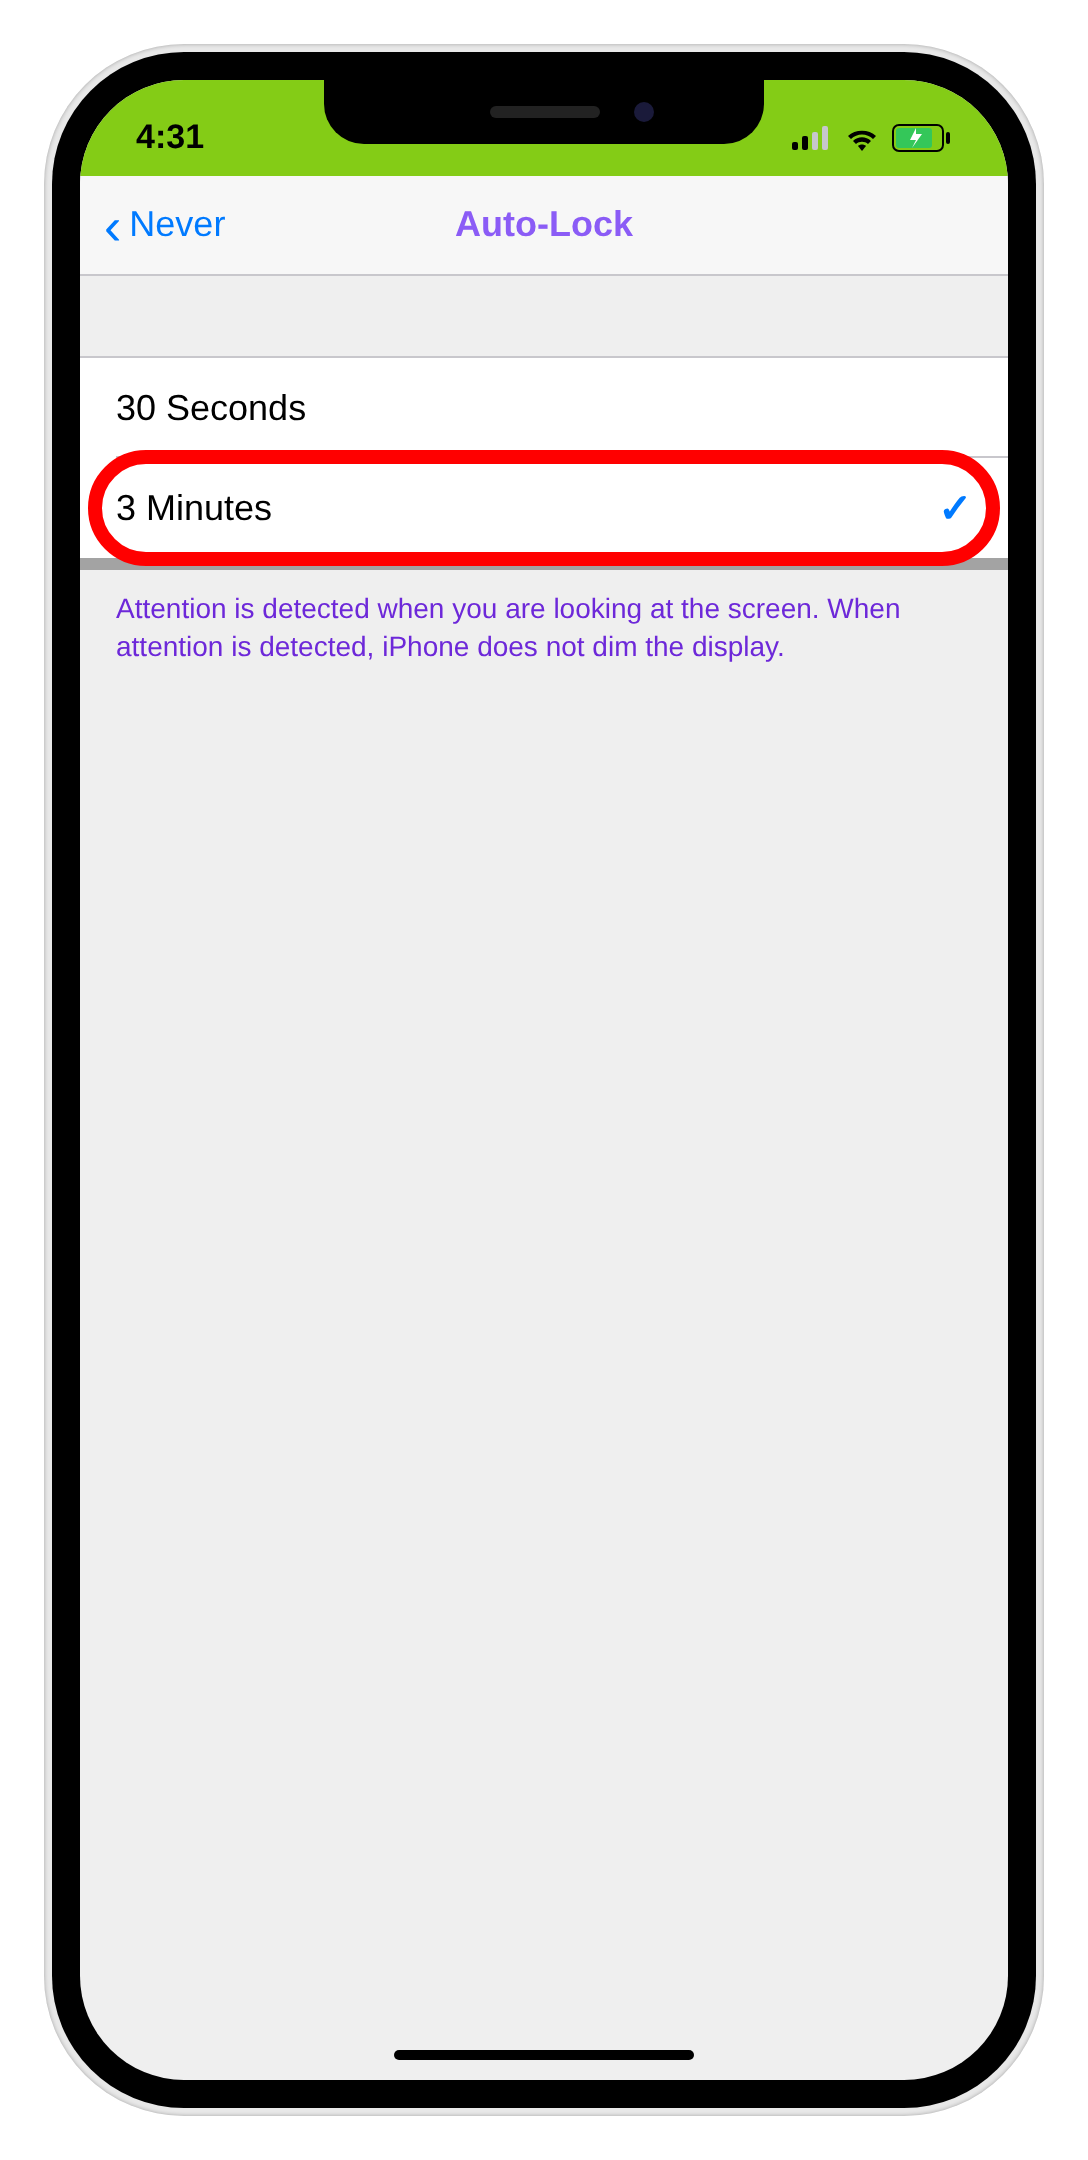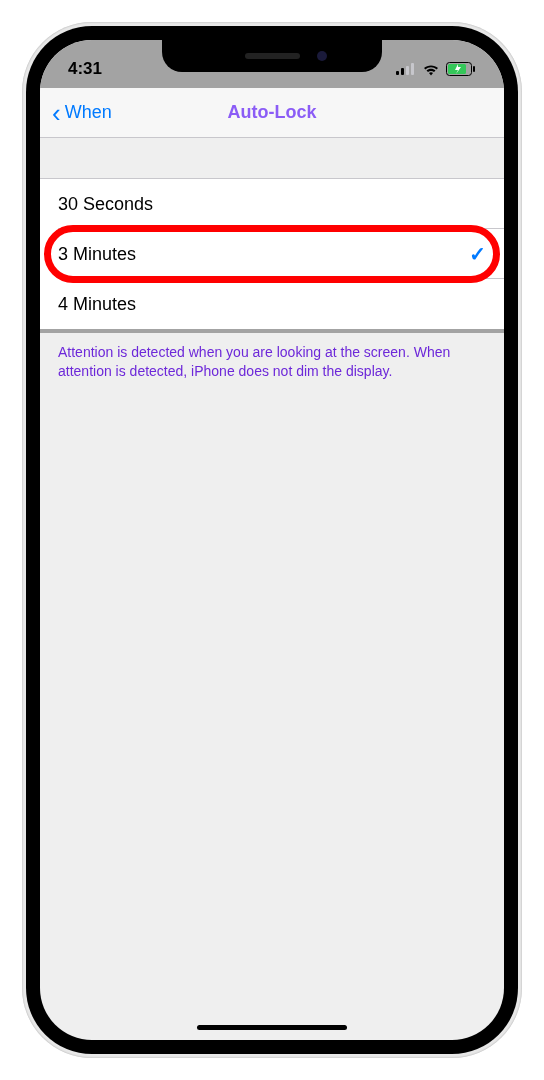--- a/index.html
+++ b/index.html
@@ -75,21 +75,21 @@
       background: #1a1a3a;
       border-radius: 50%;
     }
     .status-bar {
       height: 48px;
       display: flex;
       justify-content: space-between;
       align-items: center;
       padding: 0 28px;
       padding-top: 10px;
-      background: #a3a3a3;
+      background: #84cc16;
     }
     .status-time {
       font-size: 17px;
       font-weight: 600;
       color: #000;
     }
     .status-icons {
       display: flex;
       align-items: center;
       gap: 6px;
@@ -126,21 +126,21 @@
     }
     .content {
       background: #efefef;
     }
     .spacer-top {
       height: 40px;
     }
     .list-group {
       background: #fff;
       border-top: 1px solid #c8c7cc;
-      border-bottom: 4px solid #a3a3a3;
+      border-bottom: 6px solid #a3a3a3;
     }
     .list-item {
       height: 50px;
       display: flex;
       align-items: center;
       justify-content: space-between;
       padding-left: 18px;
       padding-right: 18px;
       position: relative;
       cursor: pointer;
@@ -226,40 +226,37 @@
               <rect x="2" y="2" width="18" height="10" rx="1.5" fill="#34c759"></rect>
               <rect x="27" y="4" width="2" height="6" rx="1" fill="#000"></rect>
               <path d="M12 2 L9 8 L12 8 L10 12 L15 5 L12 5 Z" fill="#fff"></path>
             </svg>
           </div>
         </div>
 
         <div class="nav-bar">
           <div class="back-button">
             <span class="back-chevron">‹</span>
-            <span>When</span>
+            <span>Never</span>
           </div>
           <div class="nav-title">Auto-Lock</div>
         </div>
 
         <div class="content">
           <div class="spacer-top"></div>
           <div class="list-group">
 
           <div class="list-item">
                 <span class="list-label">30 Seconds</span>
               </div>
               <div class="list-item">
                 <span class="list-label">3 Minutes</span>
                 <span class="checkmark">✓</span>
                 <div class="highlight-ring"></div>
               </div>
-              <div class="list-item">
-                <span class="list-label">4 Minutes</span>
-              </div>
             </div>
           <div class="footer-text">Attention is detected when you are looking at the screen. When attention is detected, iPhone does not dim the display.</div>
         </div>
 
         <div class="home-indicator"></div>
       </div>
     </div>
   </div>
 </div>
 

